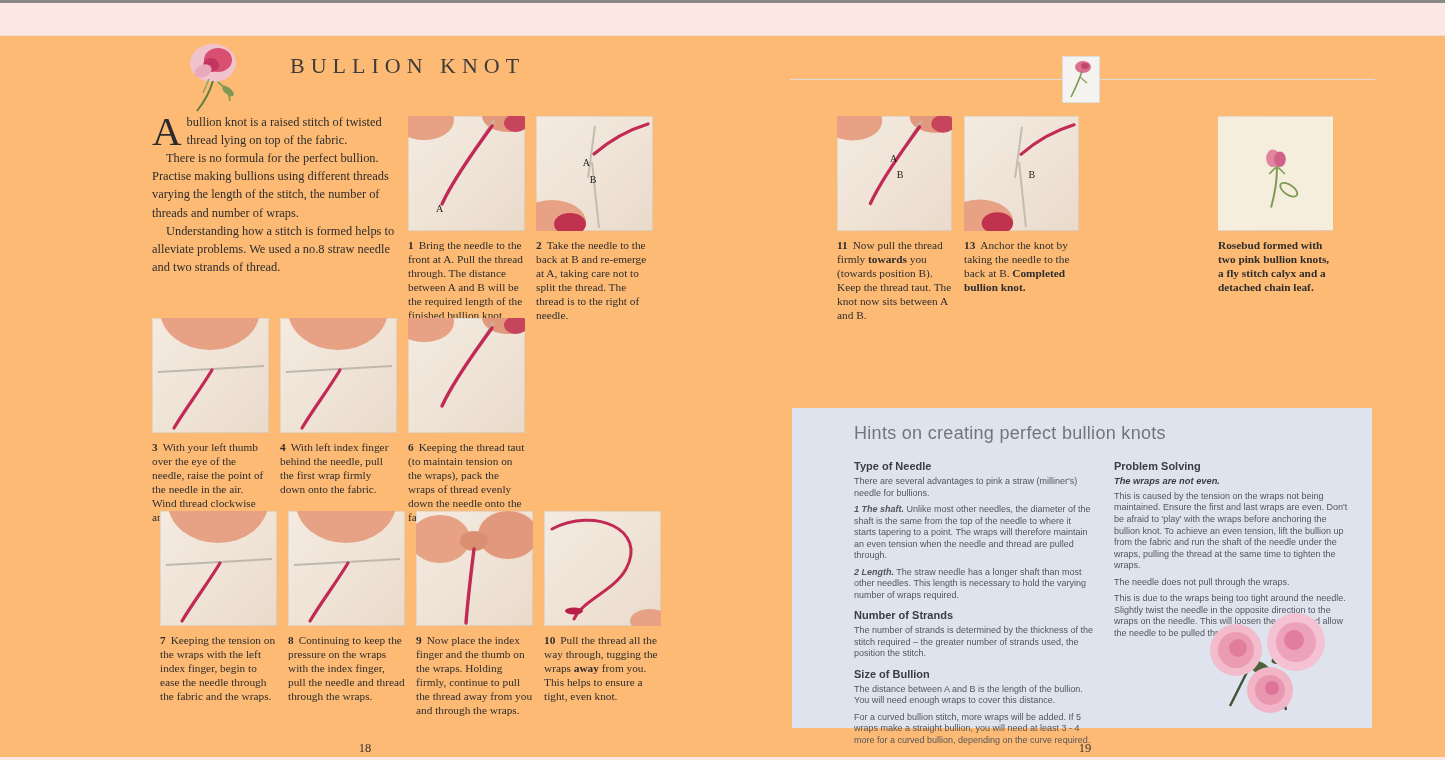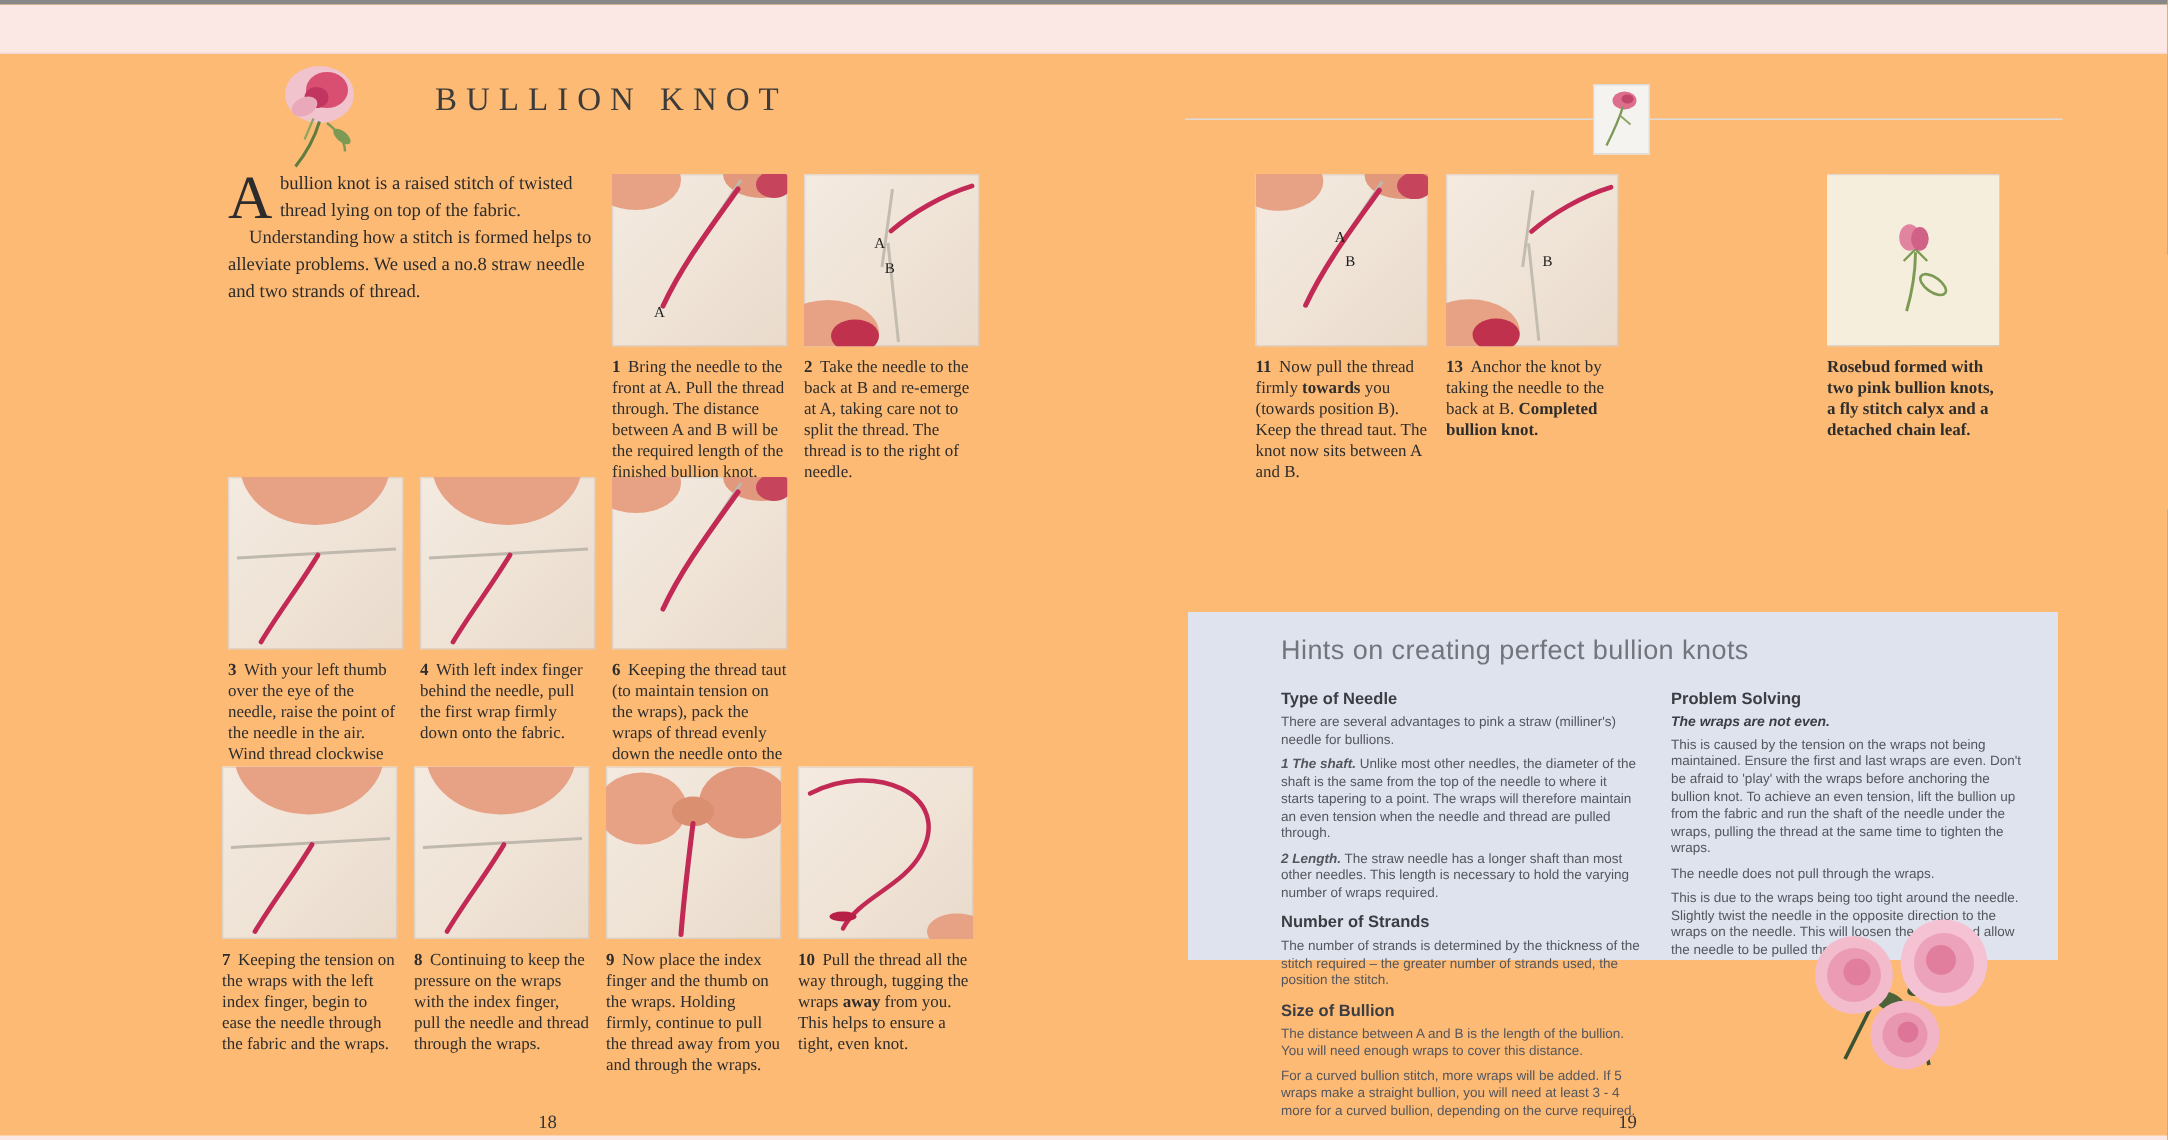--- a/index.html
+++ b/index.html
@@ -13,21 +13,21 @@
   .page-title { position:absolute; left:290px; top:50px; font:400 22px "Liberation Serif", serif; letter-spacing:6px; color:#3e3c3a; }
   .rose-header { position:absolute; left:183px; top:38px; width:70px; height:72px; }
   .intro { position:absolute; left:152px; top:110px; width:246px; font:12.4px/1.46 "Liberation Serif", serif; color:#2c2c2c; }
   .intro p { margin:0; }
   .intro p.ind { text-indent:14px; }
   .dropcap { float:left; font-size:41px; line-height:0.82; padding:2px 5px 0 0; color:#2c2c2c; }
 
   .step-row { position:absolute; display:flex; gap:11px; }
   .row-1 { left:408px; top:113px; }
   .row-2 { left:152px; top:315px; }
-  .row-3 { left:148px; top:508px; }
+  .row-3 { left:160px; top:508px; }
   .row-right { left:837px; top:113px; gap:12px; }
   .row-right .step-cell { width:115px; }
   .step-cell { width:117px; }
   .photo { position:relative; width:100%; height:115px; overflow:hidden;
            background:linear-gradient(135deg,#f4eae0 0%,#efe3d6 55%,#e9dacb 100%);
            box-shadow:inset 0 0 0 1px rgba(120,90,70,.12); }
   .photo svg.scene { position:absolute; inset:0; width:100%; height:100%; }
   .photo-label { position:absolute; font:10px "Liberation Serif", serif; color:#1d1d1d; }
   .caption { margin:7px 0 0; font:11.3px/1.24 "Liberation Serif", serif; color:#2d2d2d; }
   .cap-num { font-weight:700; margin-right:5px; }
@@ -40,21 +40,21 @@
 
   
   .header-rule { position:absolute; left:790px; top:76px; width:585px; height:1px; background:#dcdcdc; }
   .header-rose-box { position:absolute; left:1062px; top:53px; width:38px; height:47px; background:#f4f3f0; border:1px solid #ddd;
                      display:flex; align-items:center; justify-content:center; }
 
   
   .rosebud-cell { position:absolute; left:1218px; top:113px; width:115px; }
 
   
-  .hints-box { position:absolute; left:792px; top:405px; width:580px; height:232px; background:#dfe3ee; }
+  .hints-box { position:absolute; left:792px; top:405px; width:580px; height:320px; background:#dfe3ee; }
   .hints-title { margin:15px 0 8px 62px; font:400 18px "Liberation Sans", sans-serif; color:#73757d; letter-spacing:.3px; }
   .hints-cols { display:flex; margin-left:62px; gap:19px; }
   .hint-col { width:241px; font-family:"Liberation Sans", sans-serif; font-size:9px; line-height:1.28; color:#54565d; }
   .hint-block { margin:0 0 5px; }
   .hb-heading { font-weight:700; color:#3b3d43; font-size:11px; margin:7px 0 3px; }
   .hb-subitalic { font-weight:700; font-style:italic; color:#3b3d43; font-size:9.3px; margin:2px 0 3px; }
   .hb-lead { font-weight:700; font-style:italic; }
   .hb-lead:empty { display:none; }
   .hints-roses { position:absolute; left:398px; top:198px; width:152px; height:114px; }
 </style>
@@ -129,20 +129,21 @@
     <ellipse cx="20" cy="30" rx="9" ry="6" fill="#e9a9ba" transform="rotate(-25 20 30)"></ellipse>
     <path d="M30,40 C27,50 22,60 14,70" stroke="#5f7d3e" stroke-width="2" fill="none"></path>
     <path d="M35,41 C43,47 47,53 47,60" stroke="#7d9a55" stroke-width="1.6" fill="none"></path>
     <path d="M26,38 L20,52" stroke="#8aa55f" stroke-width="1.4"></path>
     <ellipse cx="45" cy="50" rx="7" ry="3.4" fill="#7d9a55" transform="rotate(40 45 50)"></ellipse>
   </svg>
   <h1 class="page-title">BULLION KNOT</h1>
 
   <div class="intro">
     <p><span class="dropcap">A</span><span>bullion knot is a raised stitch of twisted thread lying on top of the fabric.</span></p>
+    <p class="ind">There is no formula for the perfect bullion. Practise making bullions using different threads varying the length of the stitch, the number of threads and number of wraps.</p>
     <p class="ind">Understanding how a stitch is formed helps to alleviate problems. We used a no.8 straw needle and two strands of thread.</p>
   </div>
 
   <div class="step-row row-1">
 
       <div class="step-cell">
         <div class="photo">
           <svg class="scene" viewBox="0 0 117 115">
             <use href="#scene-a"></use>
           </svg>

